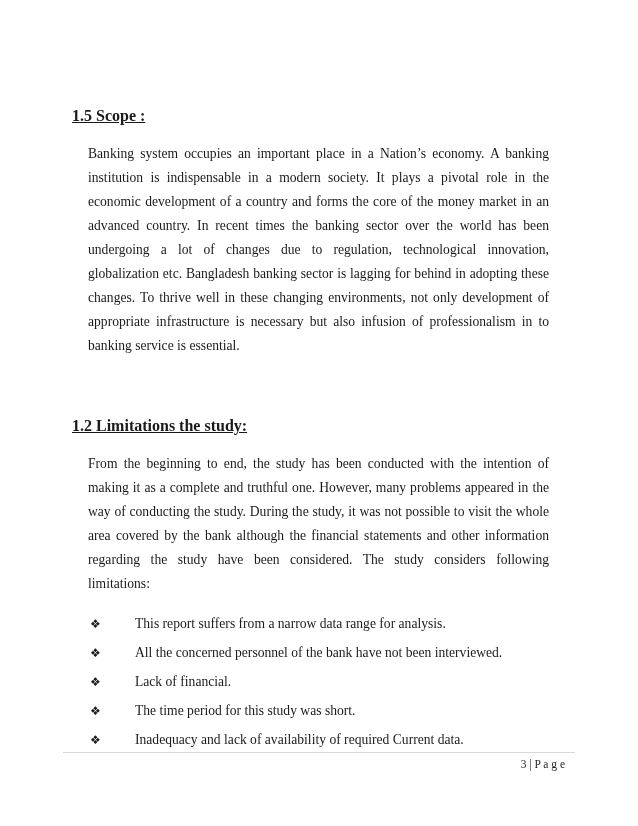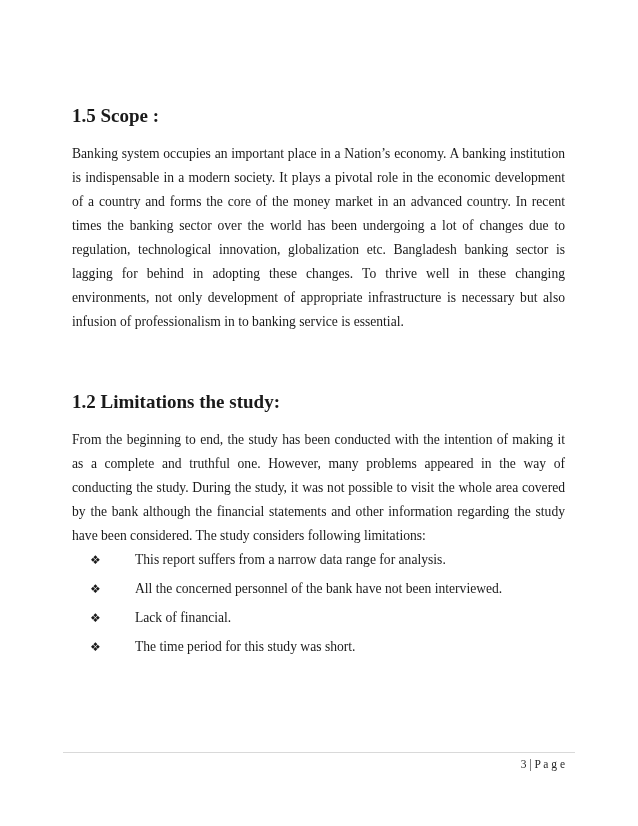--- a/index.html
+++ b/index.html
@@ -17,33 +17,34 @@
   }
   .page {
     position: absolute;
     inset: 0;
     background: #ffffff;
   }
   .content {
     padding: 106px 73px 0 72px;
   }
   .heading {
-    font-size: 19px;
+    font-size: 16px;
     font-weight: bold;
+    text-decoration: underline;
     margin: 0 0 16px 0;
     line-height: 20px;
   }
   .heading.second {
     margin-top: 58px;
   }
   .para {
     font-size: 13.6px;
     line-height: 24px;
     text-align: justify;
-    margin: 0;
+    margin: 16px;
   }
   .bullet-list {
   }
   .bullet-item {
     font-size: 13.6px;
     line-height: 24px;
     text-align: justify;
     margin: 0 0 5px 0;
     text-indent: 18px;
   }
@@ -98,20 +99,23 @@
       </div>
 
       <div class="bullet-item">
         <span class="bullet-glyph">❖</span><span class="bullet-text">Lack of financial.</span>
       </div>
 
       <div class="bullet-item">
         <span class="bullet-glyph">❖</span><span class="bullet-text">The time period for this study was short.</span>
       </div>
 
+      <div class="bullet-item">
+        <span class="bullet-glyph">❖</span><span class="bullet-text">Inadequacy and lack of availability of required Current data.</span>
+      </div>
 
 
     </div>
   </div>
 
   <div class="footer-divider"></div>
 
   <div class="page-footer">3 | P a g e</div>
 </div>
 

